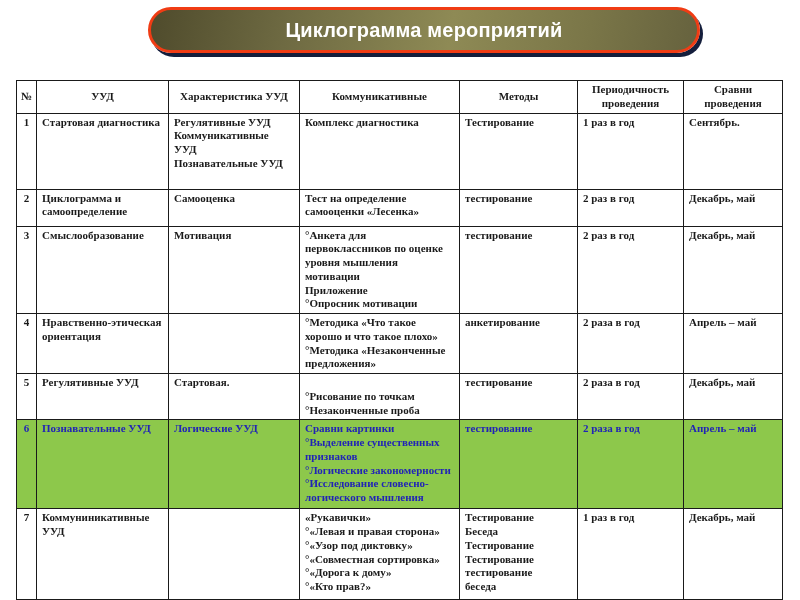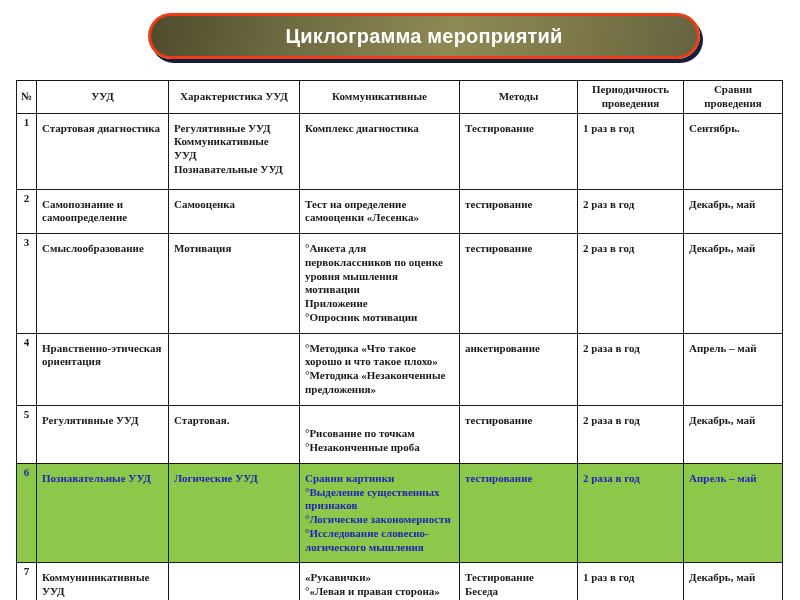--- a/index.html
+++ b/index.html
@@ -2,40 +2,40 @@
 <html style="--banner_border: #f03c14; --banner_shadow: #141e3c; --grid: #1a1a1a; --text: #1a1a1a; --highlight_bg: #8dc84b; --highlight_text: #2124b6;"><head>
 <meta charset="utf-8">
 <style>
   html,body { margin:0; padding:0; }
   body {
     width:800px; height:600px; position:relative;
     background:#ffffff; overflow:hidden;
     font-family:"Liberation Serif", serif;
   }
   .banner {
-    position:absolute; left:148px; top:13px; width:546px; height:40px;
+    position:absolute; left:148px; top:7px; width:546px; height:40px;
     border:3px solid var(--banner_border,#f03c14);
     border-radius:26px;
     background:linear-gradient(100deg,#4f4b2c 0%,#6e6a42 25%,#8e8a55 55%,#7a7648 80%,#66623e 100%);
     box-shadow:3px 4px 0 var(--banner_shadow,#141e3c);
     display:flex; align-items:center; justify-content:center;
   }
   .banner .title {
     font-family:"Liberation Sans", sans-serif;
     font-weight:bold; font-size:20px; color:#ffffff; letter-spacing:0.2px;
   }
   table.events {
     position:absolute; left:16px; top:80px;
     border-collapse:collapse; table-layout:fixed;
   }
   table.events th, table.events td {
     border:1px solid var(--grid,#1a1a1a);
     font-weight:bold; font-size:11px; line-height:1.25;
     color:var(--text,#1a1a1a);
-    padding:8px 5px; vertical-align:top; text-align:left;
+    padding:2px 5px; vertical-align:top; text-align:left;
     white-space:pre-line; overflow:hidden; word-wrap:break-word;
   }
   table.events th {
     text-align:center; vertical-align:middle; padding:2px 3px;
   }
   table.events td.num { text-align:center; padding:2px 2px; }
   table.events tr.hl td {
     background:var(--highlight_bg,#8dc84b);
     color:var(--highlight_text,#2124b6);
   }
@@ -73,21 +73,21 @@
     <td>Регулятивные УУД
 Коммуникативные УУД
 Познавательные УУД</td>
     <td>Комплекс диагностика</td>
     <td>Тестирование</td>
     <td>1 раз в год</td>
     <td>Сентябрь.</td>
   </tr>
   <tr style="height:37px">
     <td class="num">2</td>
-    <td>Самопознание и самоопределение</td>
+    <td>Циклограмма и самоопределение</td>
     <td>Самооценка</td>
     <td>Тест на определение самооценки «Лесенка»</td>
     <td>тестирование</td>
     <td>2 раз в год</td>
     <td>Декабрь, май</td>
   </tr>
   <tr style="height:73px">
     <td class="num">3</td>
     <td>Смыслообразование</td>
     <td>Мотивация</td>

